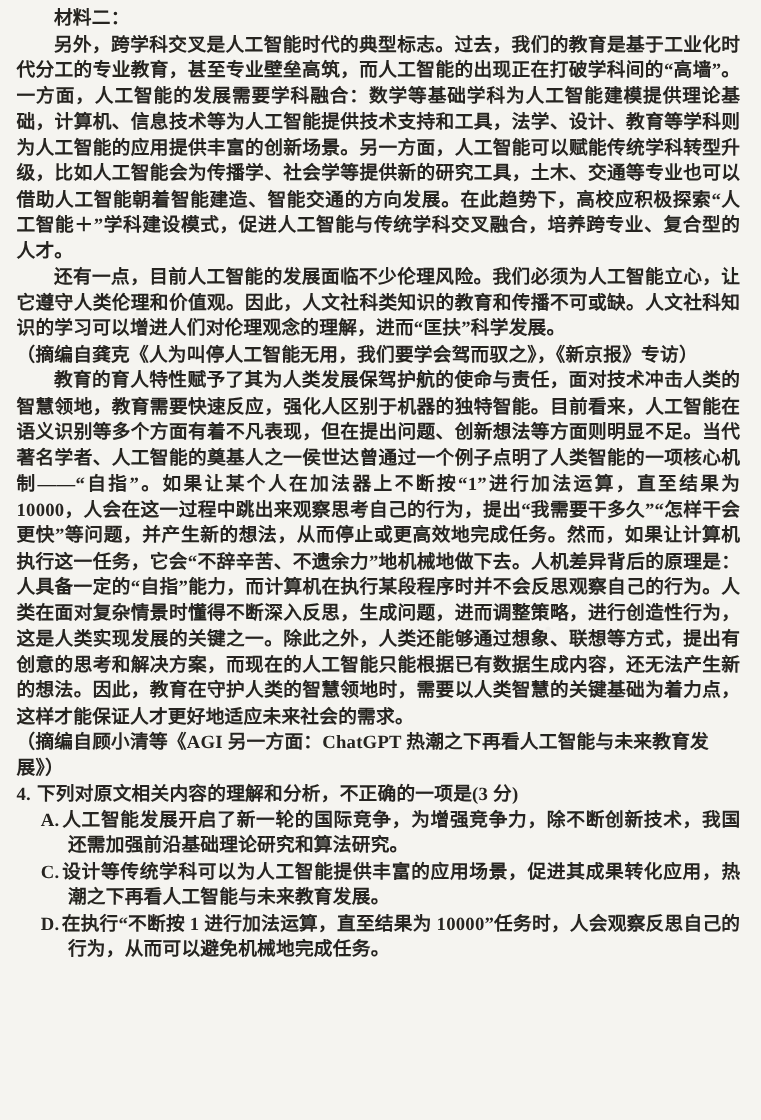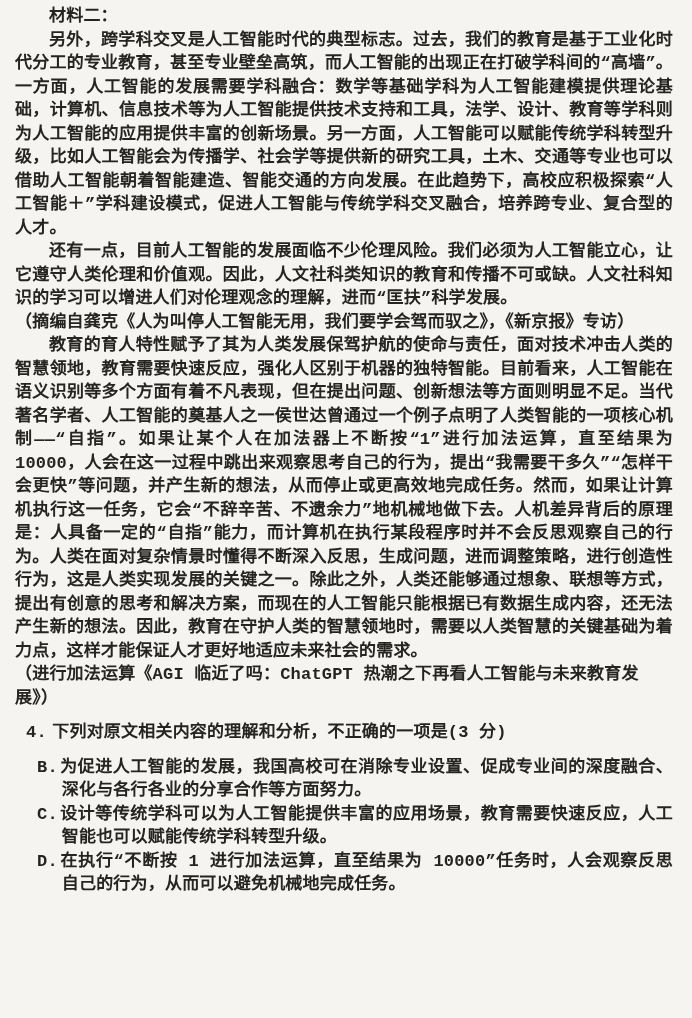--- a/index.html
+++ b/index.html
@@ -16,21 +16,21 @@
     width: 692px;
     height: 894px;
     box-sizing: border-box;
     padding: 5px 19px 0 15px;
     background:
       radial-gradient(circle at 18% 32%, rgba(120,115,105,0.05) 0 2px, transparent 3px),
       radial-gradient(circle at 72% 64%, rgba(120,115,105,0.05) 0 2px, transparent 3px),
       radial-gradient(circle at 44% 88%, rgba(120,115,105,0.04) 0 2px, transparent 3px),
       var(--paper);
     color: var(--ink);
-    font-family: Liberation Mono, monospace;
+    font-family: Liberation Serif, serif;
     font-size: 17px;
     line-height: 23.5px;
     font-weight: 700;
     overflow: hidden;
     text-align: justify;
     letter-spacing: 0.2px;
   }
   .mat-heading {
     margin: 0;
     font-size: 17px;
@@ -40,21 +40,21 @@
   .para {
     margin: 0;
     text-indent: 2em;
   }
   .citation {
     margin: 0;
     text-align: left;
     text-indent: 0;
   }
   .question {
-    margin: 11px;
+    margin: 0;
     padding-left: 1.35em;
     text-indent: -1.35em;
   }
   .qnum {
     margin-right: 0.32em;
   }
   .option {
     margin: 0 0 0 1.3em;
     padding-left: 1.45em;
     text-indent: -1.45em;
@@ -70,31 +70,31 @@
 
   <section>
     <h3 class="mat-heading">材料二：</h3>
     <p class="para">另外，跨学科交叉是人工智能时代的典型标志。过去，我们的教育是基于工业化时代分工的专业教育，甚至专业壁垒高筑，而人工智能的出现正在打破学科间的“高墙”。一方面，人工智能的发展需要学科融合：数学等基础学科为人工智能建模提供理论基础，计算机、信息技术等为人工智能提供技术支持和工具，法学、设计、教育等学科则为人工智能的应用提供丰富的创新场景。另一方面，人工智能可以赋能传统学科转型升级，比如人工智能会为传播学、社会学等提供新的研究工具，土木、交通等专业也可以借助人工智能朝着智能建造、智能交通的方向发展。在此趋势下，高校应积极探索“人工智能＋”学科建设模式，促进人工智能与传统学科交叉融合，培养跨专业、复合型的人才。</p>
     <p class="para">还有一点，目前人工智能的发展面临不少伦理风险。我们必须为人工智能立心，让它遵守人类伦理和价值观。因此，人文社科类知识的教育和传播不可或缺。人文社科知识的学习可以增进人们对伦理观念的理解，进而“匡扶”科学发展。</p>
     <p class="citation">（摘编自龚克《人为叫停人工智能无用，我们要学会驾而驭之》，《新京报》专访）</p>
   </section>
 
   <section>
     <p class="para">教育的育人特性赋予了其为人类发展保驾护航的使命与责任，面对技术冲击人类的智慧领地，教育需要快速反应，强化人区别于机器的独特智能。目前看来，人工智能在语义识别等多个方面有着不凡表现，但在提出问题、创新想法等方面则明显不足。当代著名学者、人工智能的奠基人之一侯世达曾通过一个例子点明了人类智能的一项核心机制——“自指”。如果让某个人在加法器上不断按“1”进行加法运算，直至结果为 10000，人会在这一过程中跳出来观察思考自己的行为，提出“我需要干多久”“怎样干会更快”等问题，并产生新的想法，从而停止或更高效地完成任务。然而，如果让计算机执行这一任务，它会“不辞辛苦、不遗余力”地机械地做下去。人机差异背后的原理是：人具备一定的“自指”能力，而计算机在执行某段程序时并不会反思观察自己的行为。人类在面对复杂情景时懂得不断深入反思，生成问题，进而调整策略，进行创造性行为，这是人类实现发展的关键之一。除此之外，人类还能够通过想象、联想等方式，提出有创意的思考和解决方案，而现在的人工智能只能根据已有数据生成内容，还无法产生新的想法。因此，教育在守护人类的智慧领地时，需要以人类智慧的关键基础为着力点，这样才能保证人才更好地适应未来社会的需求。</p>
-    <p class="citation">（进行加法运算《AGI 临近了吗：ChatGPT 热潮之下再看人工智能与未来教育发展》）</p>
+    <p class="citation">（摘编自顾小清等《AGI 另一方面：ChatGPT 热潮之下再看人工智能与未来教育发展》）</p>
   </section>
 
   <section>
     <div class="question">
       <span class="qnum">4.</span><span>下列对原文相关内容的理解和分析，不正确的一项是(3 分)</span>
     </div>
     <div class="option">
-      <span class="opt-label">B.</span><span>为促进人工智能的发展，我国高校可在消除专业设置、促成专业间的深度融合、深化与各行各业的分享合作等方面努力。</span>
+      <span class="opt-label">A.</span><span>人工智能发展开启了新一轮的国际竞争，为增强竞争力，除不断创新技术，我国还需加强前沿基础理论研究和算法研究。</span>
     </div>
     <div class="option">
-      <span class="opt-label">C.</span><span>设计等传统学科可以为人工智能提供丰富的应用场景，教育需要快速反应，人工智能也可以赋能传统学科转型升级。</span>
+      <span class="opt-label">C.</span><span>设计等传统学科可以为人工智能提供丰富的应用场景，促进其成果转化应用，热潮之下再看人工智能与未来教育发展。</span>
     </div>
     <div class="option">
       <span class="opt-label">D.</span><span>在执行“不断按 1 进行加法运算，直至结果为 10000”任务时，人会观察反思自己的行为，从而可以避免机械地完成任务。</span>
     </div>
   </section>
 
 </div>
 
 </body></html>

